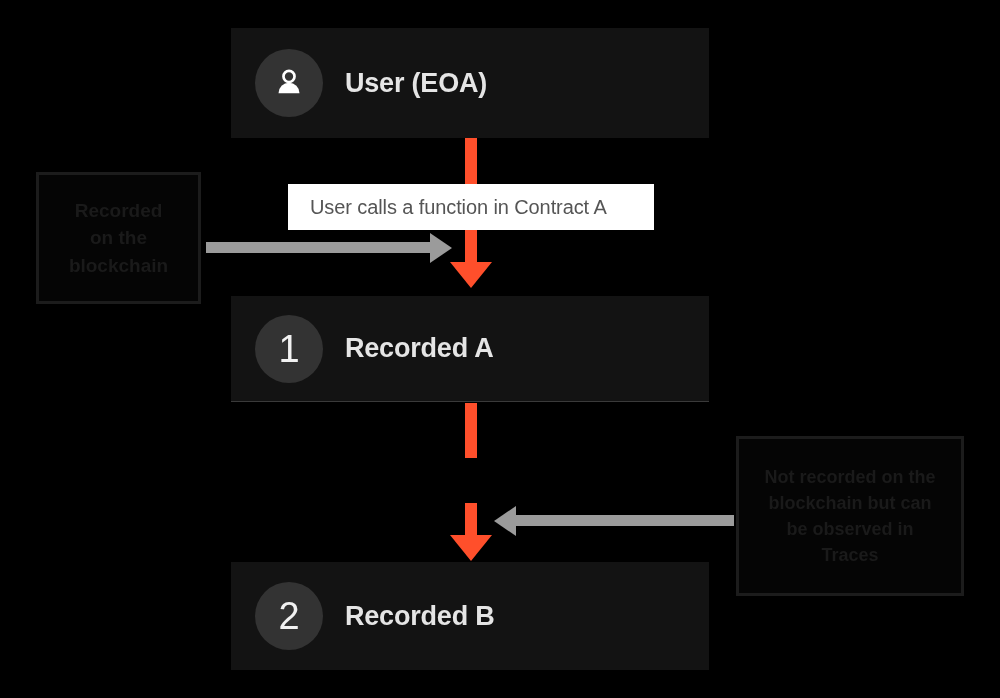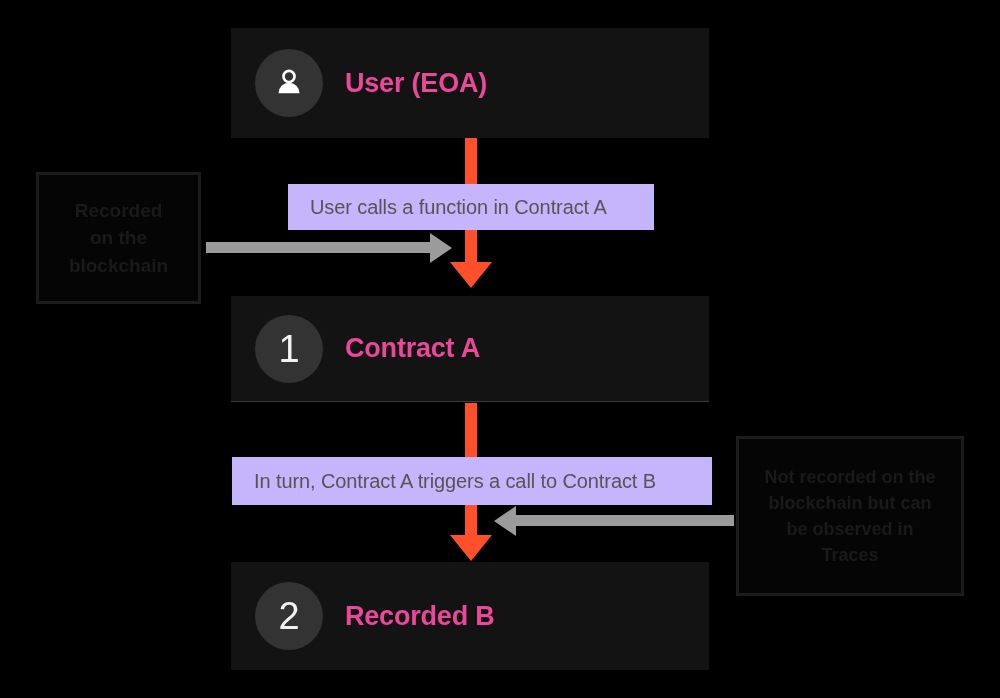--- a/index.html
+++ b/index.html
@@ -43,21 +43,21 @@
     flex: 0 0 auto;
   }
   .node-badge .num {
     color: #f2f2f2;
     font-size: 38px;
     font-weight: 400;
     line-height: 1;
     font-family: "Liberation Sans", sans-serif;
   }
   .node-title {
-    color: #ec4899;
+    color: #e5e5e5;
     font-size: 27px;
     font-weight: 700;
     margin-left: 22px;
     letter-spacing: -0.2px;
     white-space: nowrap;
   }
 
   #node-user   { top: 28px;  height: 110px; }
   #node-ca     { top: 296px; height: 106px; }
   #node-cb     { top: 562px; height: 108px; }
@@ -90,21 +90,21 @@
 
   
   #arrow2-a { top: 403px; height: 55px; }
   
   #arrow2-b { top: 503px; height: 40px; }
   #arrow2-head { top: 535px; }
 
   
   .caption {
     position: absolute;
-    background: #c4b5fd;
+    background: #ffffff;
     display: flex;
     align-items: center;
     box-sizing: border-box;
     padding: 0 22px;
   }
   .caption span {
     color: #555555;
     font-size: 20px;
     font-weight: 400;
     white-space: nowrap;
@@ -187,37 +187,34 @@
         <path d="M4.6 19.2 A7.4 7.4 0 0 1 19.4 19.2 Z" fill="#ffffff"></path>
       </svg>
     </div>
     <div class="node-title">User (EOA)</div>
   </div>
 
   <div class="node with-rule" id="node-ca">
     <div class="node-badge">
       <span class="num">1</span>
     </div>
-    <div class="node-title">Contract A</div>
+    <div class="node-title">Recorded A</div>
   </div>
 
   <div class="node" id="node-cb">
     <div class="node-badge">
       <span class="num">2</span>
     </div>
     <div class="node-title">Recorded B</div>
   </div>
 
   <div class="caption" id="caption-1">
     <span>User calls a function in Contract A</span>
   </div>
 
-  <div class="caption" id="caption-2">
-    <span>In turn, Contract A triggers a call to Contract B</span>
-  </div>
 
   <div class="annot" id="annot-left">
     <div class="line">Recorded</div>
     <div class="line">on the</div>
     <div class="line">blockchain</div>
   </div>
 
   <div class="annot" id="annot-right">
     <div class="line">Not recorded on the</div>
     <div class="line">blockchain but can</div>

